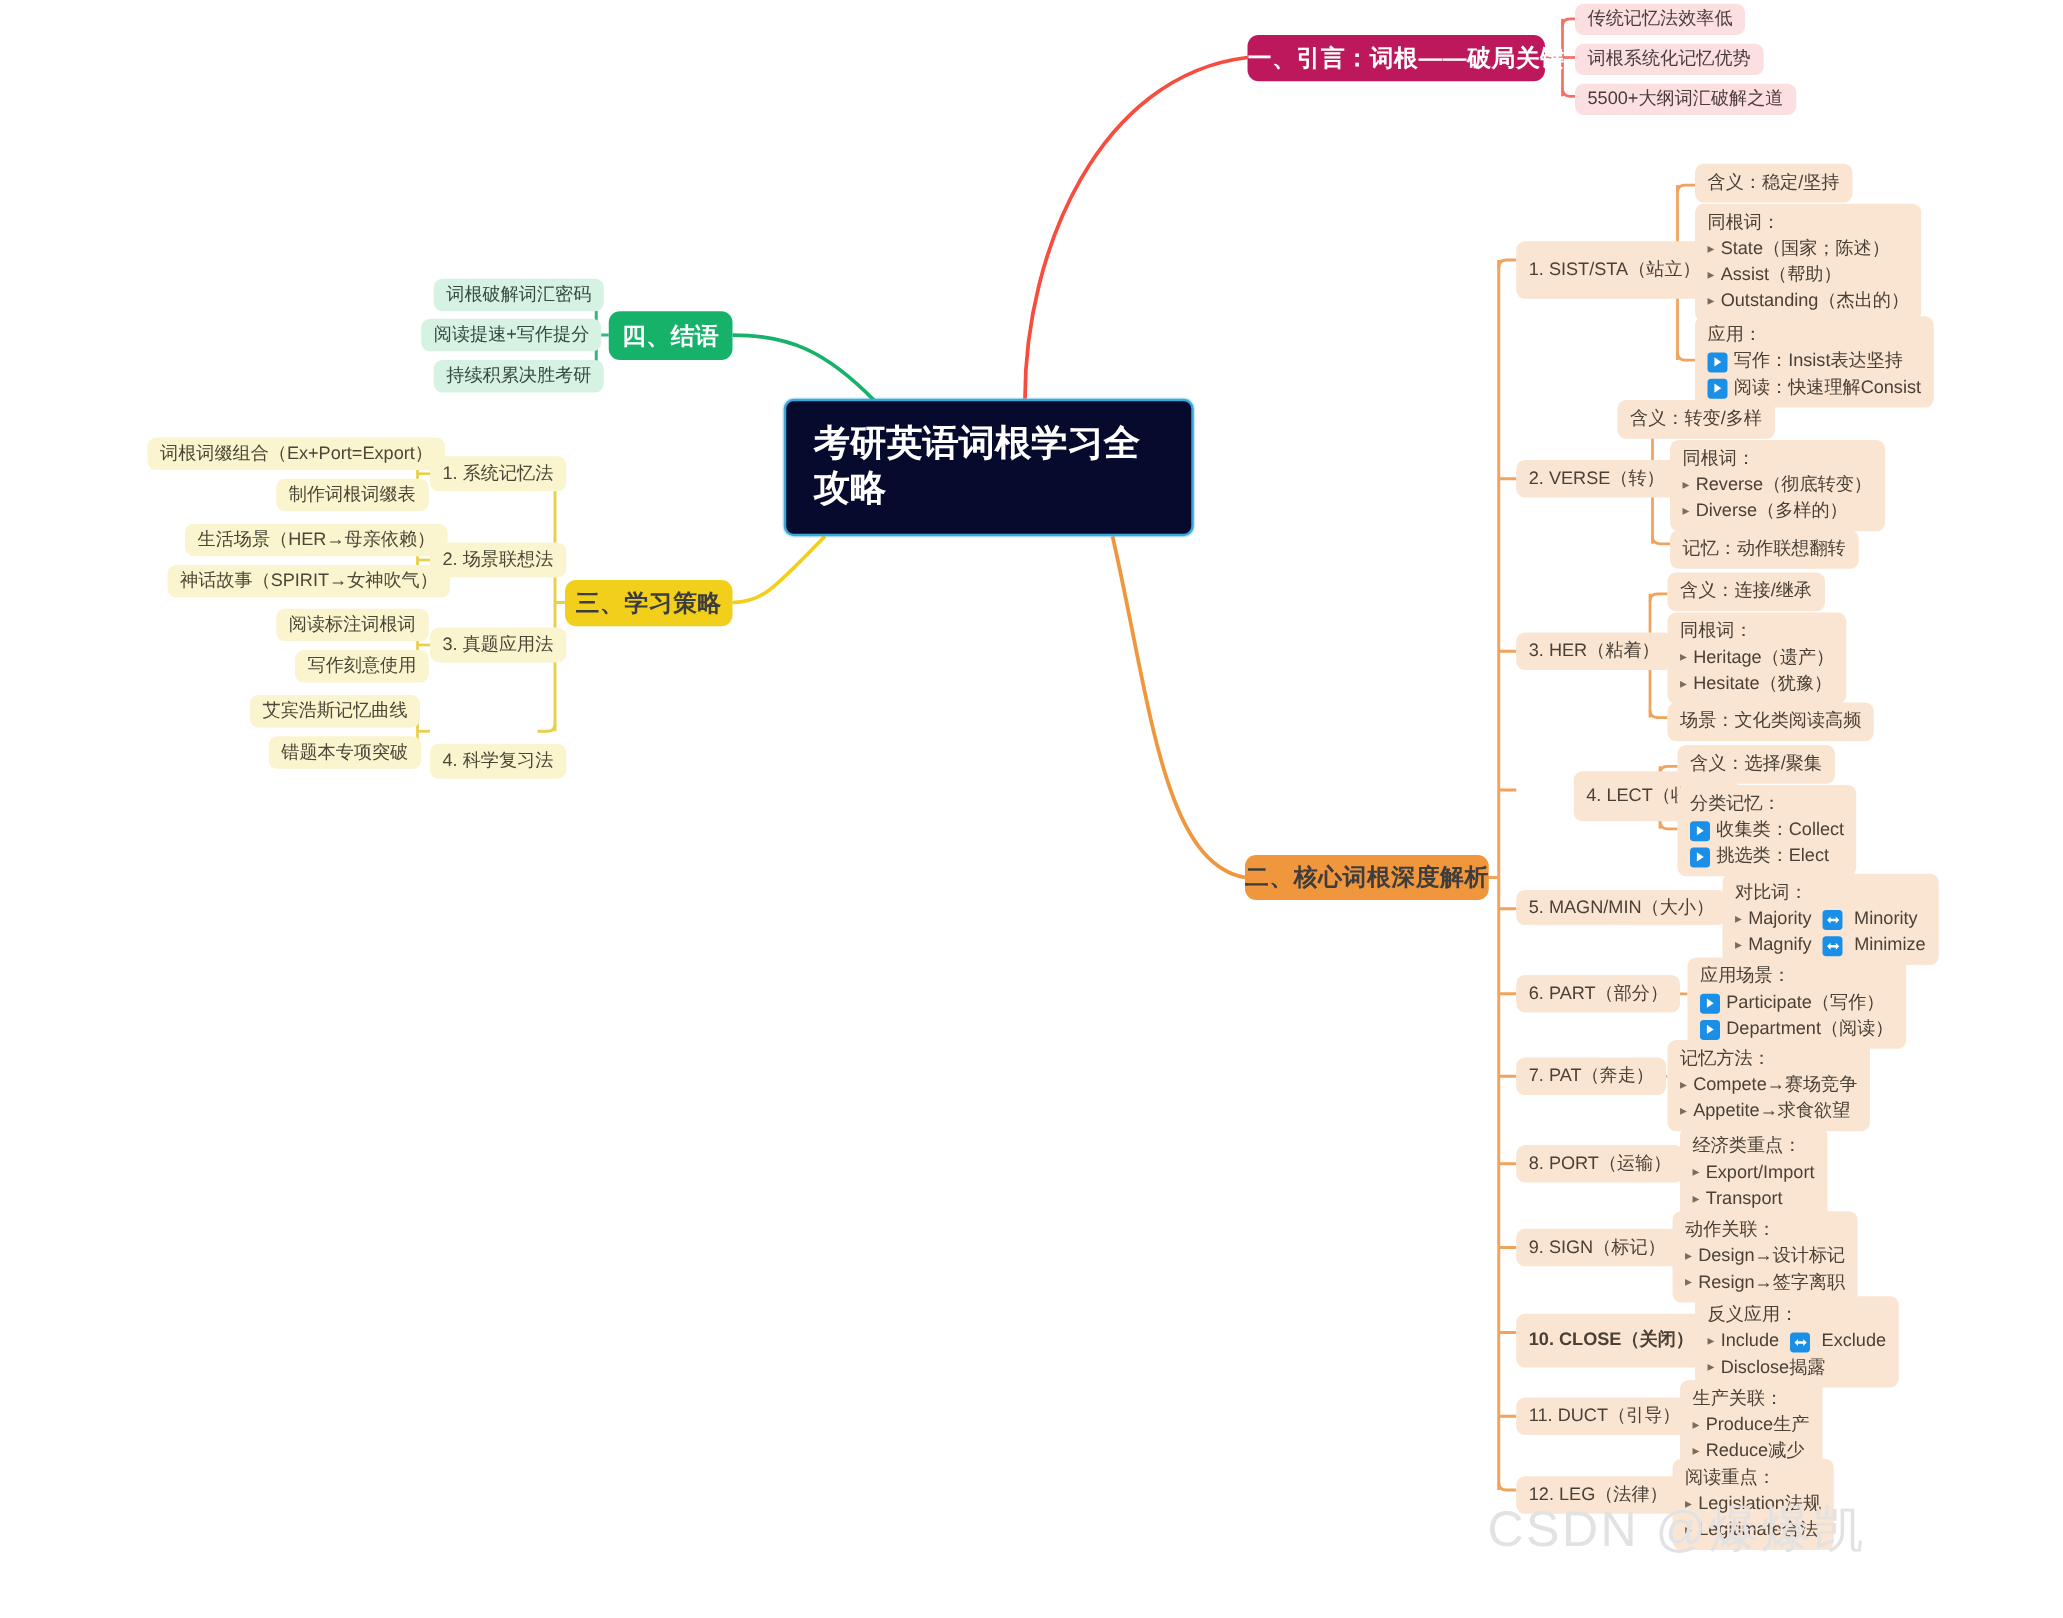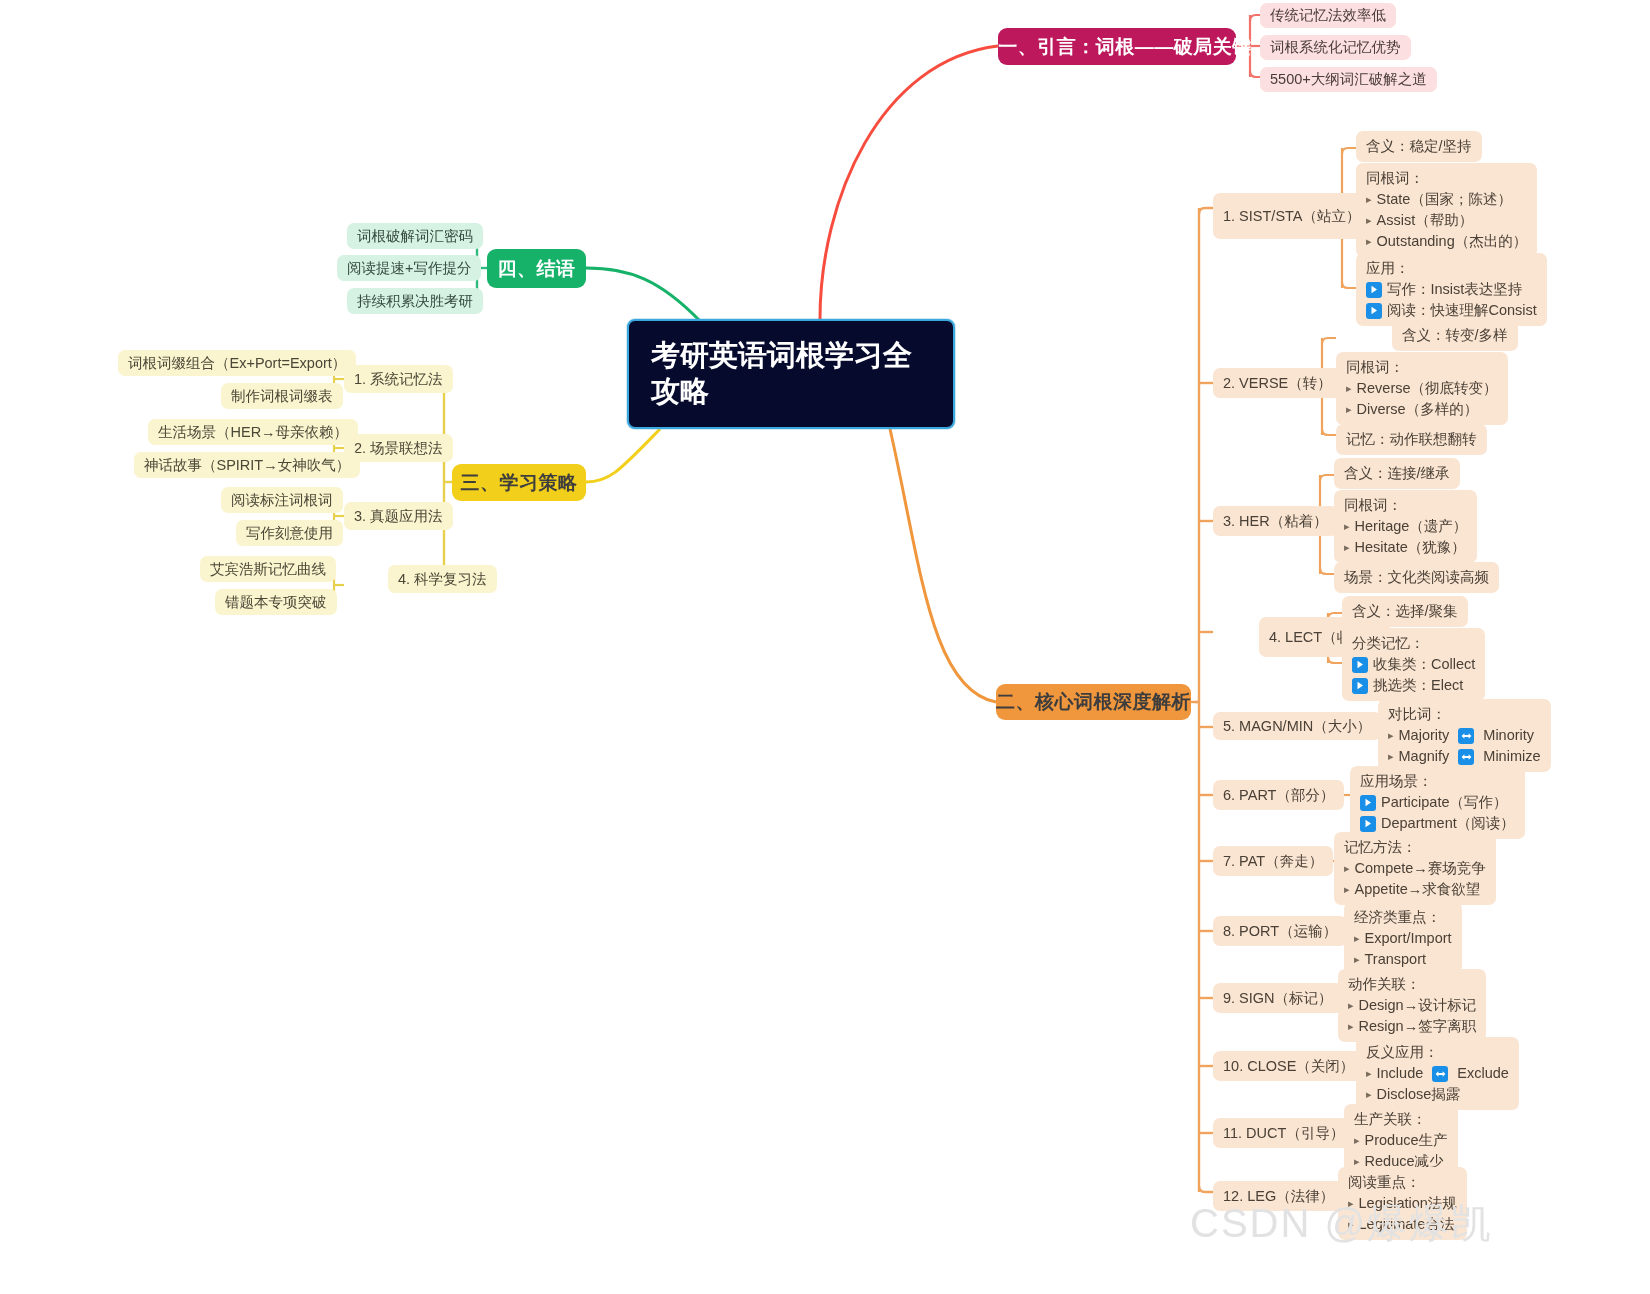--- a/index.html
+++ b/index.html
@@ -176,21 +176,21 @@
 
   <div class="node chip c-orange" style="left:1213px;top:193px;height:46px;">1. SIST/STA（站立）</div>
   <div class="node chip c-orange" style="left:1213px;top:368px;height:30px;">2. VERSE（转）</div>
   <div class="node chip c-orange" style="left:1213px;top:506px;height:30px;">3. HER（粘着）</div>
   <div class="node chip c-orange" style="left:1259px;top:617px;height:40px;">4. LECT（收集）</div>
   <div class="node chip c-orange" style="left:1213px;top:712px;height:28px;">5. MAGN/MIN（大小）</div>
   <div class="node chip c-orange" style="left:1213px;top:780px;height:30px;">6. PART（部分）</div>
   <div class="node chip c-orange" style="left:1213px;top:846px;height:30px;">7. PAT（奔走）</div>
   <div class="node chip c-orange" style="left:1213px;top:916px;height:30px;">8. PORT（运输）</div>
   <div class="node chip c-orange" style="left:1213px;top:983px;height:30px;">9. SIGN（标记）</div>
-  <div class="node chip c-orange" style="left:1213px;top:1051px;height:30px;">10. CLOSE（关闭）</div>
+  <div class="node chip c-orange" style="left:1213px;top:1051px;height:43px;font-weight:bold;">10. CLOSE（关闭）</div>
   <div class="node chip c-orange" style="left:1213px;top:1118px;height:30px;">11. DUCT（引导）</div>
   <div class="node chip c-orange" style="left:1213px;top:1181px;height:30px;">12. LEG（法律）</div>
 
   <div class="node chip c-orange multi" style="left:1356px;top:131px;">
     <span class="sublabel">含义：稳定/坚持</span>
   </div>
   <div class="node chip c-orange multi" style="left:1356px;top:163px;">
     <span class="sublabel">同根词：</span>
     <span class="bullet-line">
         <span class="tri">▸</span>
@@ -218,21 +218,21 @@
     <span class="bullet-line">
         <span class="playicon">
           <svg width="8" height="9" viewBox="0 0 8 9">
             <path d="M1.5 0.8 L7 4.5 L1.5 8.2 Z" fill="#fff"></path>
           </svg>
         </span>
         <span>阅读：快速理解Consist</span>
       </span>
   </div>
 
-  <div class="node chip c-orange multi" style="left:1392px;top:320px;">
+  <div class="node chip c-orange multi" style="left:1294px;top:320px;">
     <span class="sublabel">含义：转变/多样</span>
   </div>
   <div class="node chip c-orange multi" style="left:1336px;top:352px;">
     <span class="sublabel">同根词：</span>
     <span class="bullet-line">
         <span class="tri">▸</span>
         <span>Reverse（彻底转变）</span>
       </span>
     <span class="bullet-line">
         <span class="tri">▸</span>
@@ -404,21 +404,21 @@
         <span class="tri">▸</span>
         <span>Legitimate合法</span>
       </span>
   </div>
 
   <div class="node mainpill b-yellow" style="left:452px;top:464px;width:134px;height:37px;">三、学习策略</div>
 
   <div class="node chip c-yellow" style="left:344px;top:365px;height:28px;">1. 系统记忆法</div>
   <div class="node chip c-yellow" style="left:344px;top:434px;height:28px;">2. 场景联想法</div>
   <div class="node chip c-yellow" style="left:344px;top:502px;height:28px;">3. 真题应用法</div>
-  <div class="node chip c-yellow" style="left:344px;top:565px;height:28px;margin-left:44px;">4. 科学复习法</div>
+  <div class="node chip c-yellow" style="left:344px;top:595px;height:28px;">4. 科学复习法</div>
 
   <div class="node chip c-yellow" style="left:118px;top:350px;height:26px;">词根词缀组合（Ex+Port=Export）</div>
   <div class="node chip c-yellow" style="left:221px;top:383px;height:26px;">制作词根词缀表</div>
 
   <div class="node chip c-yellow" style="left:148px;top:419px;height:26px;">生活场景（HER→母亲依赖）</div>
   <div class="node chip c-yellow" style="left:134px;top:452px;height:26px;">神话故事（SPIRIT→女神吹气）</div>
 
   <div class="node chip c-yellow" style="left:221px;top:487px;height:26px;">阅读标注词根词</div>
   <div class="node chip c-yellow" style="left:236px;top:520px;height:26px;">写作刻意使用</div>
 

